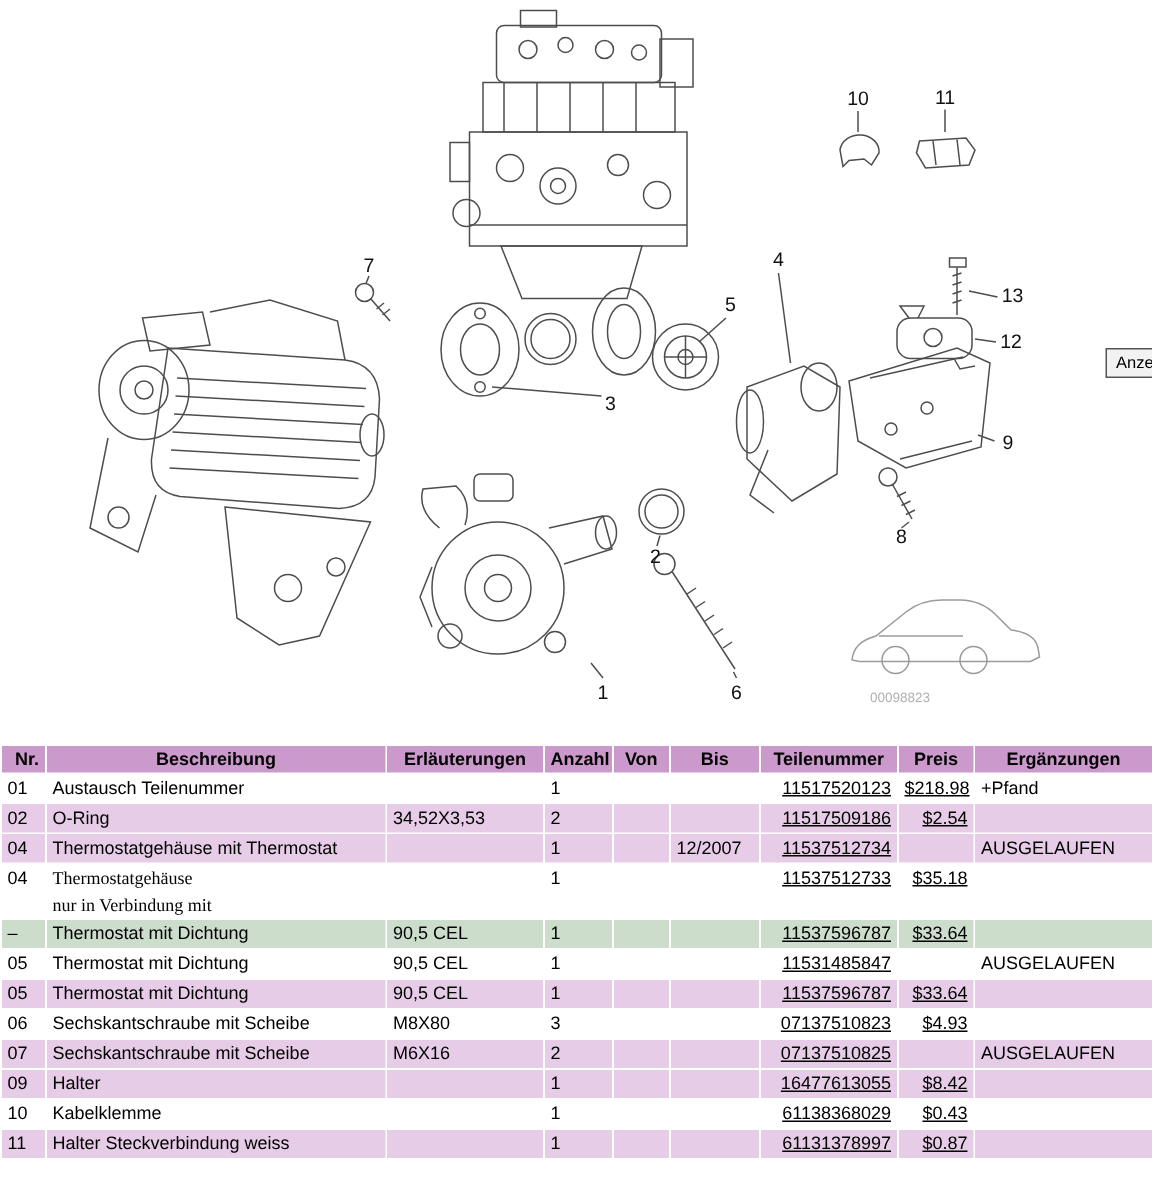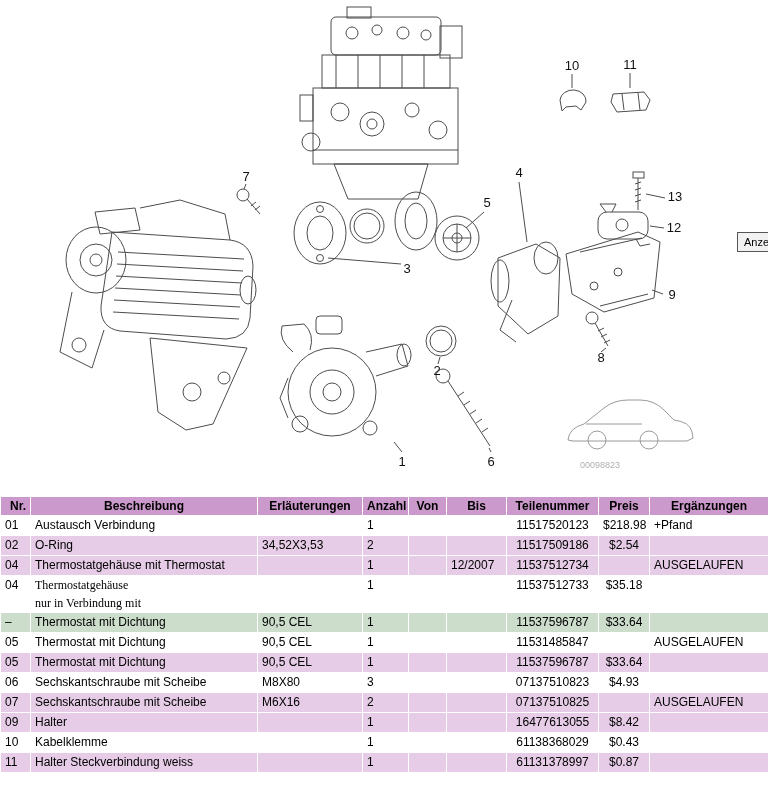--- a/index.html
+++ b/index.html
@@ -25,21 +25,21 @@
   
   table{width:768px;border-collapse:collapse;table-layout:fixed;font-size:12px;color:#000;}
   th,td{border:1px solid #fff;padding:0 4px;overflow:hidden;white-space:nowrap;vertical-align:top;}
   td{height:19px;line-height:19px;}
   thead th{background:var(--header-bg);font-weight:bold;height:18px;line-height:18px;}
   thead th.col0{text-align:right;}
   tr.row-white td{background:#fff;}
   tr.row-lav td{background:var(--row-alt-bg);margin-left:36px;}
   tr.row-green td{background:var(--row-highlight-bg);}
   td.col0,td.col1,td.col2,td.col3,td.col4,td.col5,td.col8{text-align:left;}
-  td.col6,td.col7{text-align:center;}
+  td.col6,td.col7{text-align:right;text-decoration:underline;}
   td .desc-line{line-height:18px;height:18px;font-family:Liberation Serif, serif;}
 </style>
 </head>
 <body>
 
 <div class="page">
 
   <div class="diagram">
     <svg id="diagram-svg" width="768" height="496" viewBox="0 0 768 496" xmlns="http://www.w3.org/2000/svg">
 
@@ -255,21 +255,21 @@
           <th class="col4">Von</th>
           <th class="col5">Bis</th>
           <th class="col6">Teilenummer</th>
           <th class="col7">Preis</th>
           <th class="col8">Ergänzungen</th>
         </tr>
     </thead>
     <tbody id="table-body">
         <tr class="row-white">
           <td class="col0">01</td>
-          <td class="col1">Austausch Verbindung</td>
+          <td class="col1">Austausch Teilenummer</td>
           <td class="col2"></td>
           <td class="col3">1</td>
           <td class="col4"></td>
           <td class="col5"></td>
           <td class="col6">11517520123</td>
           <td class="col7">$218.98</td>
           <td class="col8">+Pfand</td>
         </tr>
         <tr class="row-lav">
           <td class="col0">02</td>

